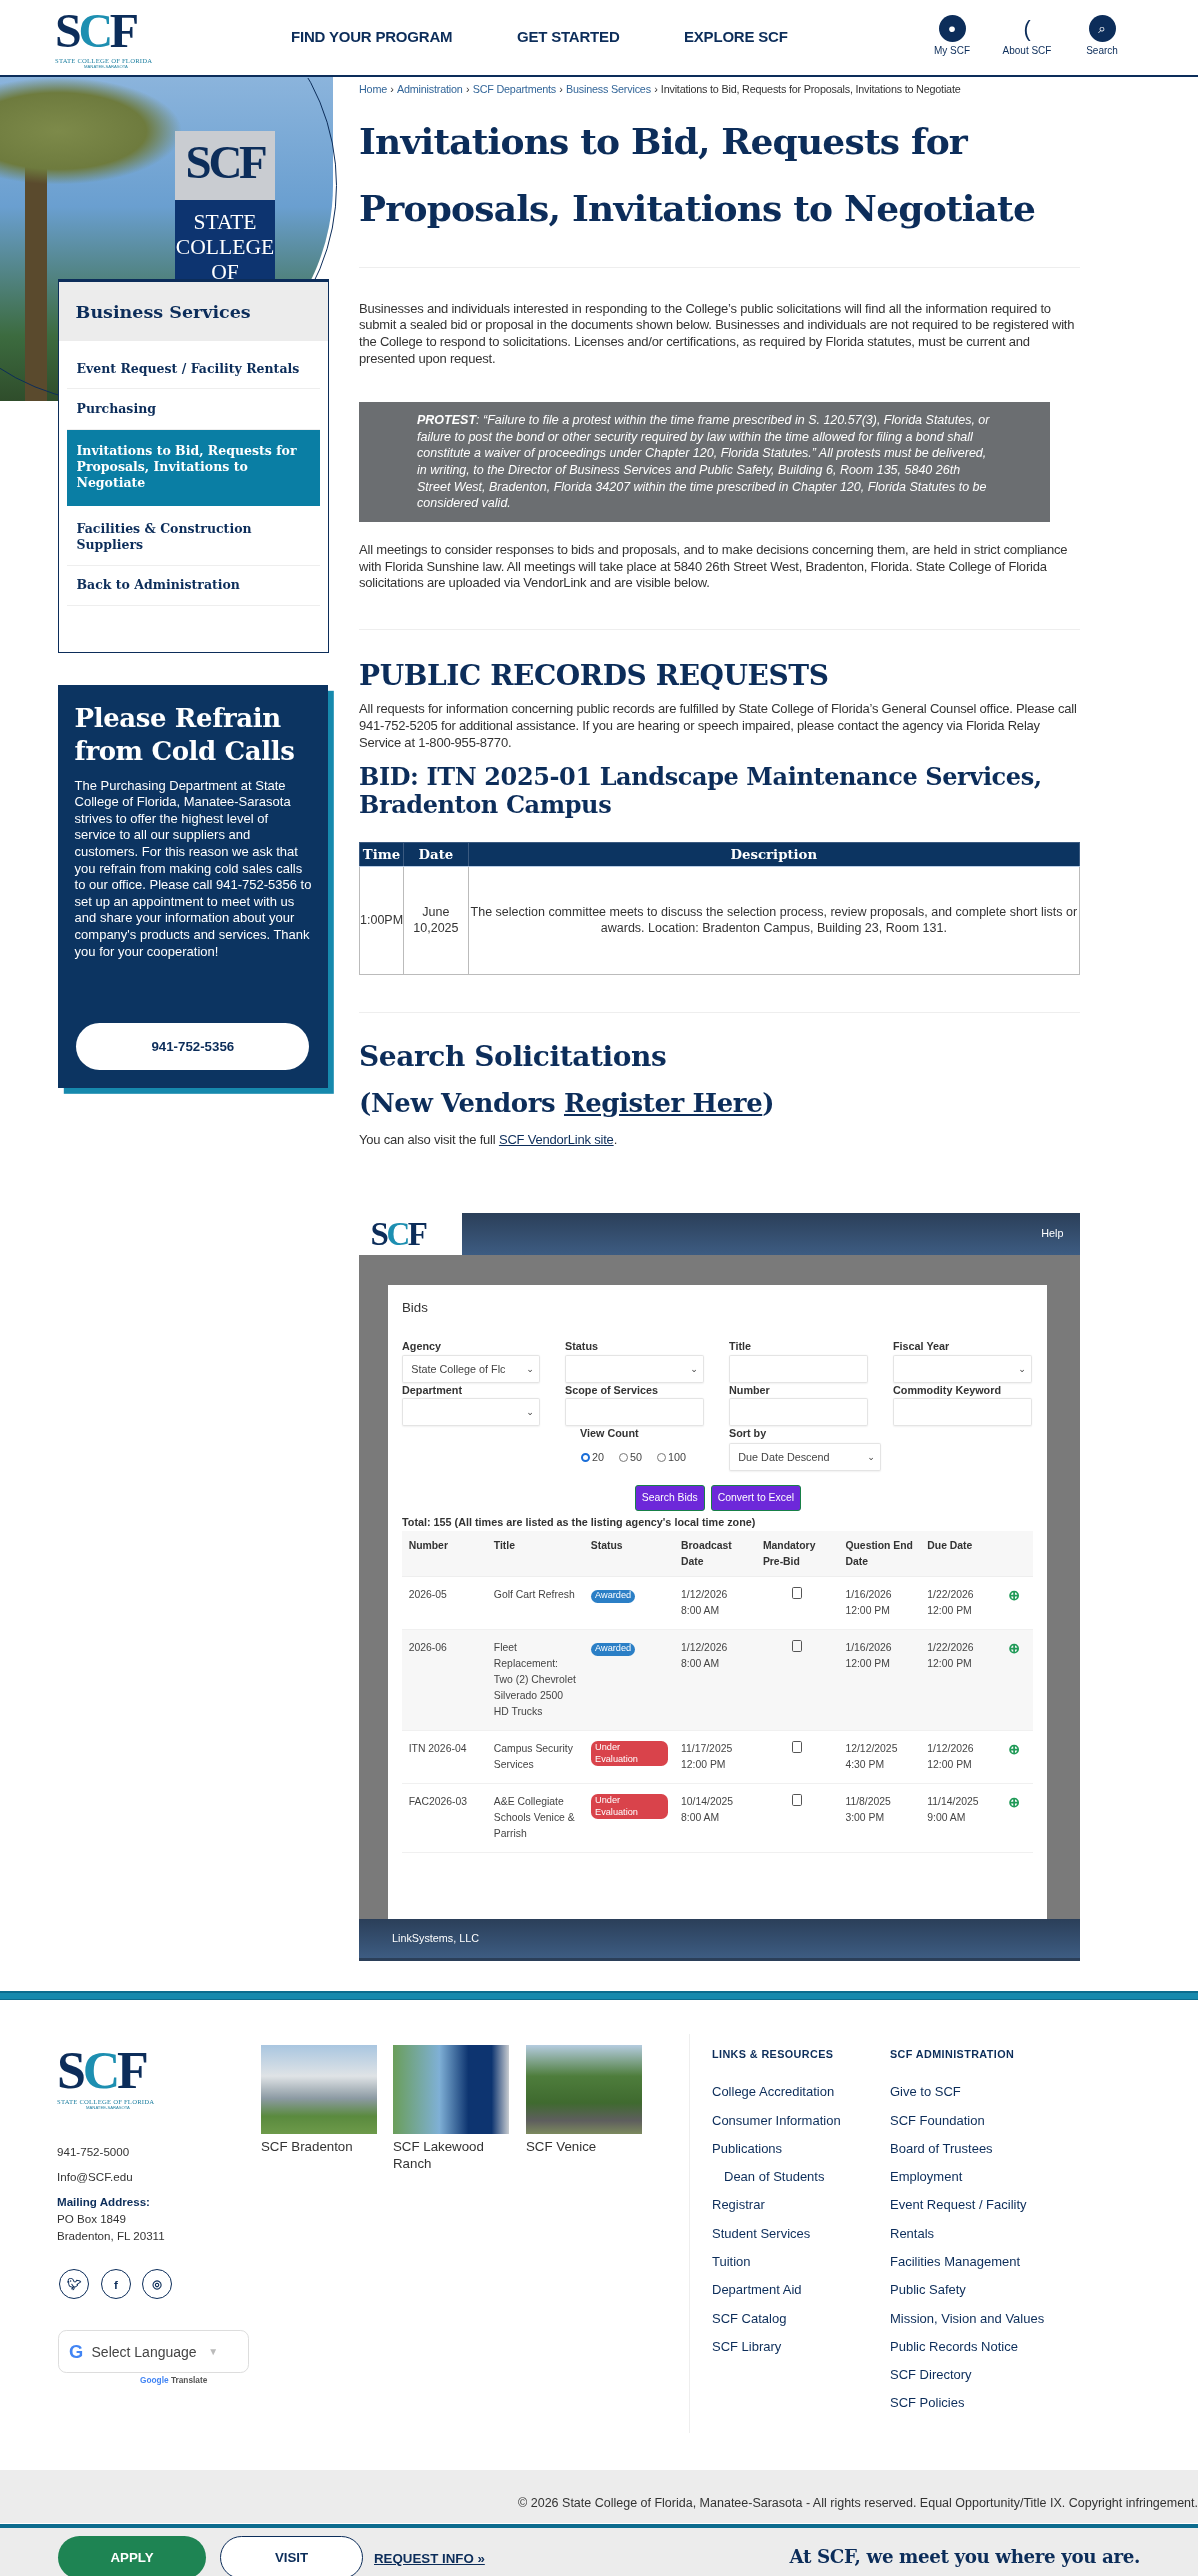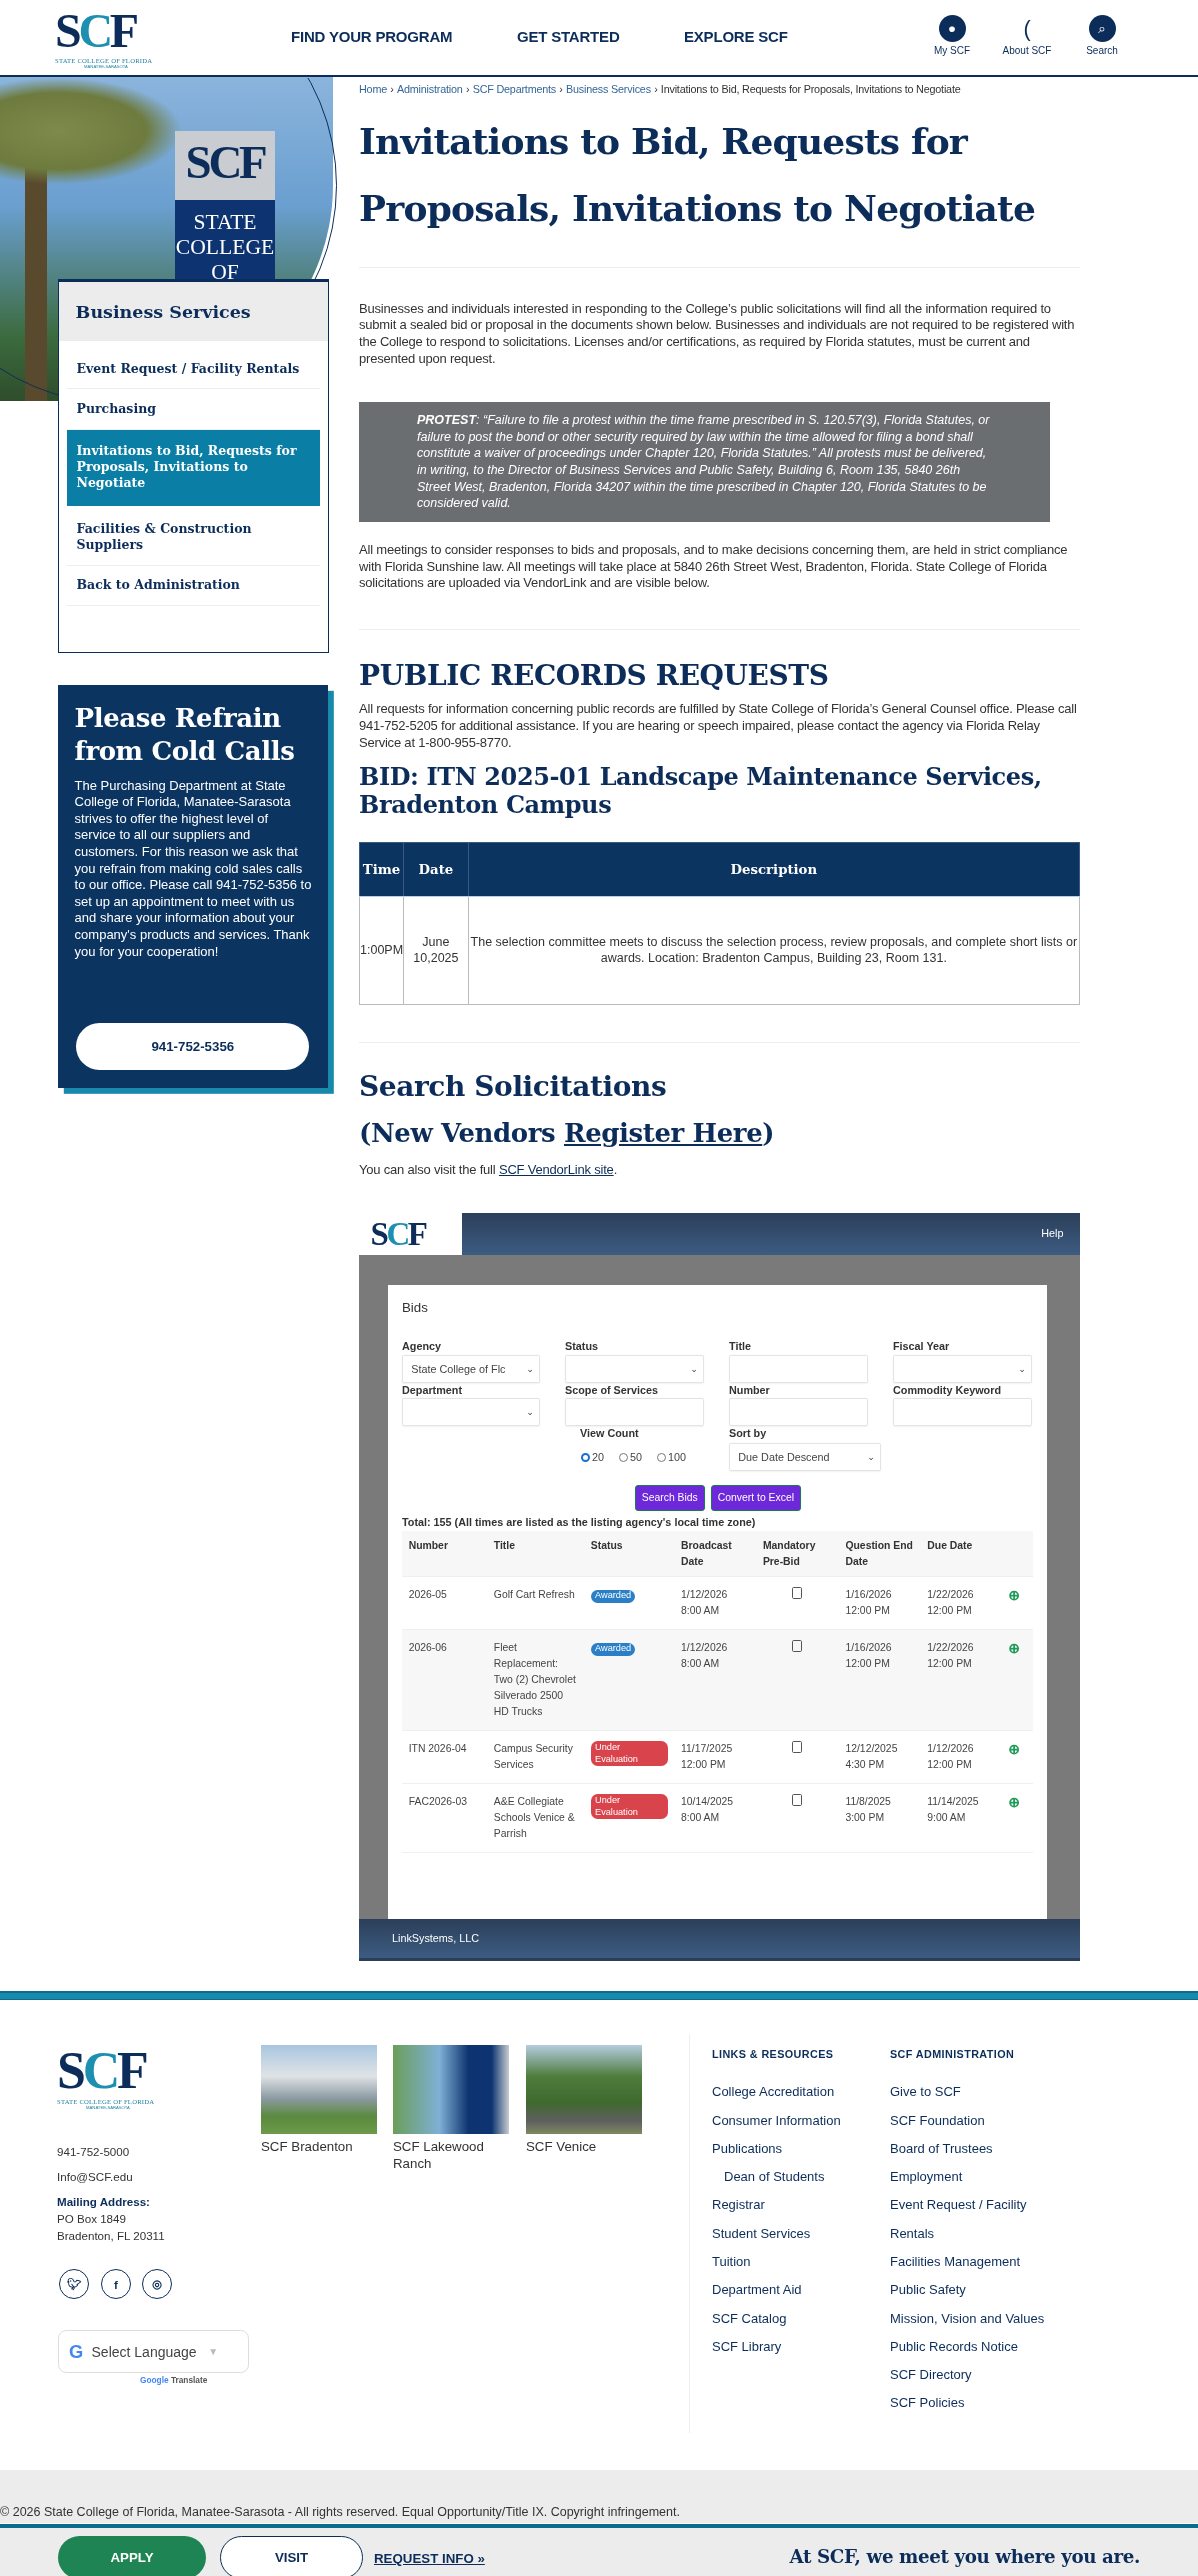--- a/index.html
+++ b/index.html
@@ -36,21 +36,21 @@
 #main{position:absolute;left:359px;top:83px;width:721px}
 .crumb{font-size:10.8px;color:#336699;height:16.6px;letter-spacing:-0.2px}
 .crumb .sep{color:#333;margin:0 3.3px}
 .crumb .cur{color:#333}
 h1.pt{font-family:"DejaVu Serif",serif;font-weight:bold;font-size:36px;line-height:67px;color:#0c2d5a;margin-top:8.3px;letter-spacing:-0.8px}
 hr.sep{border:none;border-top:1.7px solid #eee;margin:0}
 .bodytxt{font-size:13px;line-height:16.6px;color:#333;letter-spacing:-0.2px}
 #protest{background:#6b6e71;color:#fff;font-style:italic;font-size:12.5px;line-height:16.6px;padding:10px 58px 10px 58px;width:691px;height:120px}
 h2.sec{font-family:"DejaVu Serif",serif;font-weight:bold;color:#0c2d5a;letter-spacing:-0.4px}
 table.bid{width:721px;border-collapse:collapse}
-table.bid th{background:#0c3461;color:#fff;font-family:"DejaVu Serif",serif;font-size:13.3px;height:54px;border:0.8px solid #3b5a80;border-bottom:1.7px solid #b8cde6}
+table.bid th{background:#0c3461;color:#fff;font-family:"DejaVu Serif",serif;font-size:13.3px;height:24px;border:0.8px solid #3b5a80;border-bottom:1.7px solid #b8cde6}
 table.bid td{border:0.8px solid #bbb;text-align:center;font-size:12.5px;color:#333;height:108px;vertical-align:middle;line-height:16.6px}
 
 #vl{position:absolute;left:359px;top:1213px;width:721px;height:748px;background:#7a7a7a;overflow:hidden}
 #vlhdr{height:42px;background:linear-gradient(180deg,#2b3f59,#3d5c82);position:relative}
 #vllogo{position:absolute;left:0;top:0;width:103px;height:42px;background:#fff;font-family:"Liberation Serif",serif;font-weight:bold;font-size:33px;color:#0c2d5a;padding-left:11.6px;letter-spacing:-2.5px;line-height:42px}
 #vllogo .c{color:#1d8fb1}
 #vlhelp{position:absolute;right:16.6px;top:14px;color:#fff;font-size:10.8px}
 #vlcard{position:absolute;left:29px;top:72px;width:659px;height:649px;background:#fff;padding:15px 14px;overflow:hidden}
 .vlt{font-size:13.3px;color:#333;margin-bottom:25px}
 .lbl{position:absolute;font-weight:bold;font-size:10.8px;color:#333}
@@ -78,21 +78,21 @@
 .camp{position:absolute;top:2045px;width:116px}
 .camp .img{width:116px;height:89px}
 .camp .cap{font-size:13.3px;color:#333;margin-top:5px;line-height:16.6px}
 #fdiv{position:absolute;left:689px;top:2034px;width:0.8px;height:399px;background:#eee}
 .fhead{position:absolute;top:2048px;font-weight:bold;font-size:10.8px;color:#0c2d5a;letter-spacing:0.4px}
 .flink{position:absolute;font-size:13px;color:#0c2d5a;line-height:16.6px}
 .social{position:absolute;top:2269px;width:30px;height:30px;border:1.2px solid #0c2d5a;border-radius:50%;display:flex;align-items:center;justify-content:center;color:#0c2d5a;font-weight:bold;font-size:11.6px}
 #lang{position:absolute;left:58px;top:2330px;width:191px;height:43px;border:1.2px solid #ddd;border-radius:8.3px;display:flex;align-items:center;padding-left:10px;font-size:14px;color:#444}
 #lang .g{font-weight:bold;font-size:18.3px;color:#4285f4;margin-right:8.3px}
 #gtrans{position:absolute;left:140px;top:2375px;font-size:8.3px;color:#555;font-weight:bold}
-#copy{position:absolute;left:0;top:2470px;width:1198px;height:53px;background:#ececec;text-align:left;font-size:12.5px;color:#333;padding-top:35px}
+#copy{position:absolute;left:0;top:2470px;width:1198px;height:53px;background:#ececec;text-align:right;font-size:12.5px;color:#333;padding-top:26px}
 #bbar{position:absolute;left:0;top:2524px;width:1198px;height:52px;background:#ececec;border-top:4.2px solid #0c6c8e}
 #apply{position:absolute;left:58px;top:8.3px;width:148px;height:43px;border-radius:21.6px;background:#1e8453;color:#fff;font-weight:bold;font-size:13.3px;display:flex;align-items:center;justify-content:center}
 #visit{position:absolute;left:220px;top:8.3px;width:143px;height:43px;border-radius:21.6px;border:1.7px solid #0c2d5a;color:#0c2d5a;font-weight:bold;font-size:13.3px;display:flex;align-items:center;justify-content:center;background:#fff}
 #reqinfo{position:absolute;left:374px;top:22.5px;color:#0c2d5a;font-weight:bold;font-size:13.3px;text-decoration:underline}
 #tagline{position:absolute;right:58px;top:18.3px;font-family:"DejaVu Serif",serif;font-weight:bold;font-size:18.3px;color:#0c2d5a;letter-spacing:-0.4px}
 </style>
 </head>
 <body>
 
 <div id="hdr">

